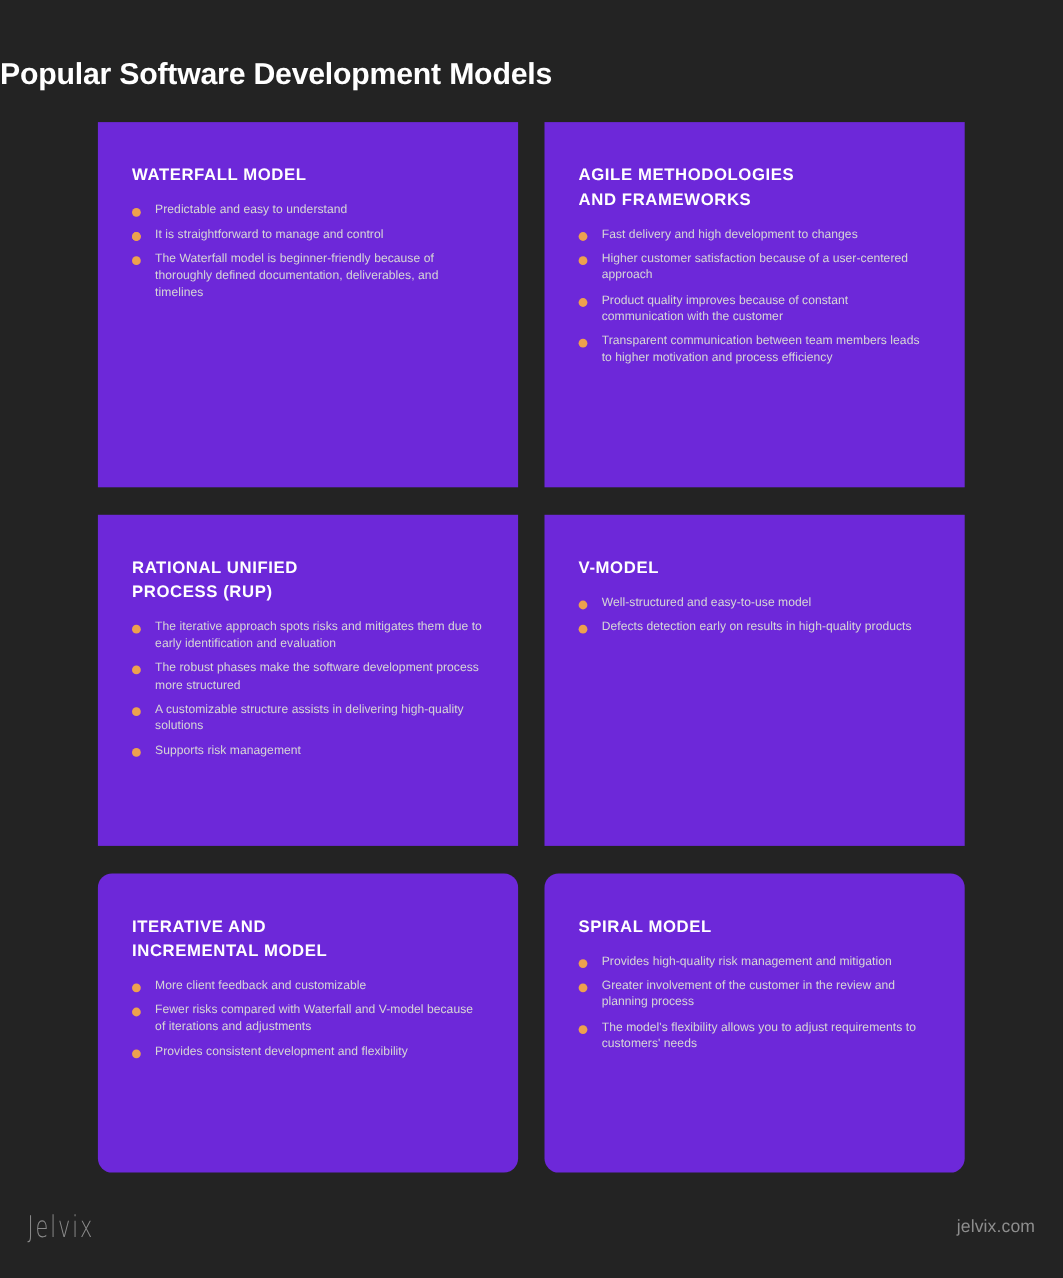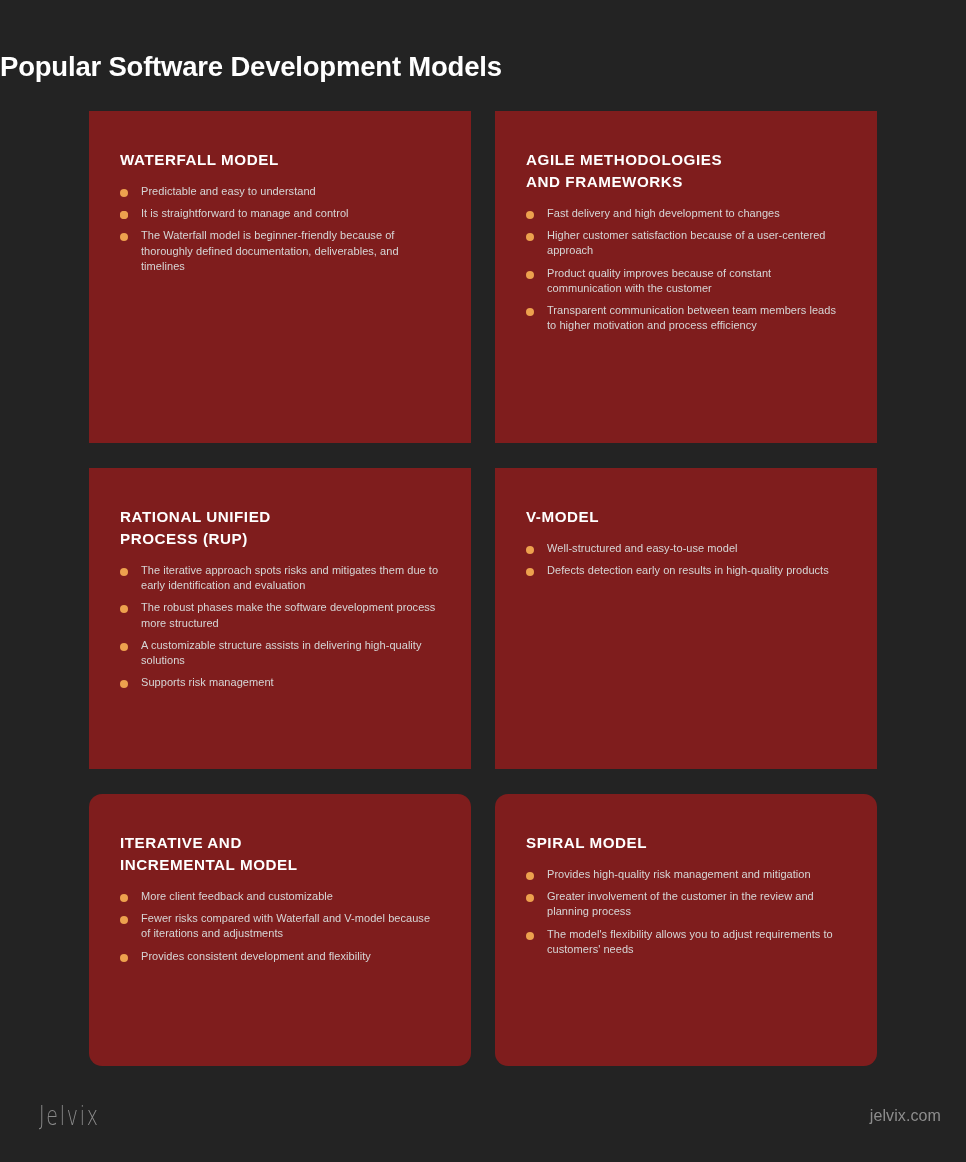--- a/index.html
+++ b/index.html
@@ -40,21 +40,21 @@
   .grid {
     margin: 0 auto;
     width: 788px;
     padding-top: 28px;
     display: grid;
     grid-template-columns: 382px 382px;
     column-gap: 24px;
     row-gap: 25px;
   }
   .card {
-    background: #7f1d1d;
+    background: #6d28d9;
     box-sizing: border-box;
     padding: 38px 30px 26px 31px;
     position: relative;
   }
   .card.h-row1 { height: 332px; }
   .card.h-row2 { height: 301px; }
   .card.h-row3 { height: 272px; border-radius: 13px; }
 
   .card-title {
     color: #ffffff;
@@ -96,21 +96,21 @@
   
   .footer {
     position: absolute;
     left: 0;
     bottom: 0;
     width: 966px;
     height: 78px;
     display: flex;
     align-items: center;
     justify-content: space-between;
-    padding: 0 25px 14px 39px;
+    padding: 0 25px 14px 25px;
     box-sizing: border-box;
     text-align: right;
   }
   .brand-logo {
     color: #8a8a8a;
     font-size: 23px;
     font-weight: 300;
     letter-spacing: 2.2px;
     font-family: "DejaVu Sans", sans-serif;
     transform: scaleY(1.18) scaleX(0.82);

